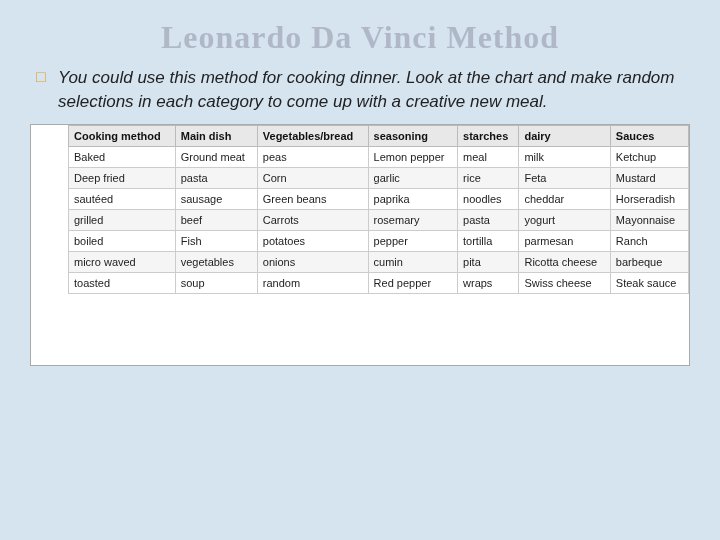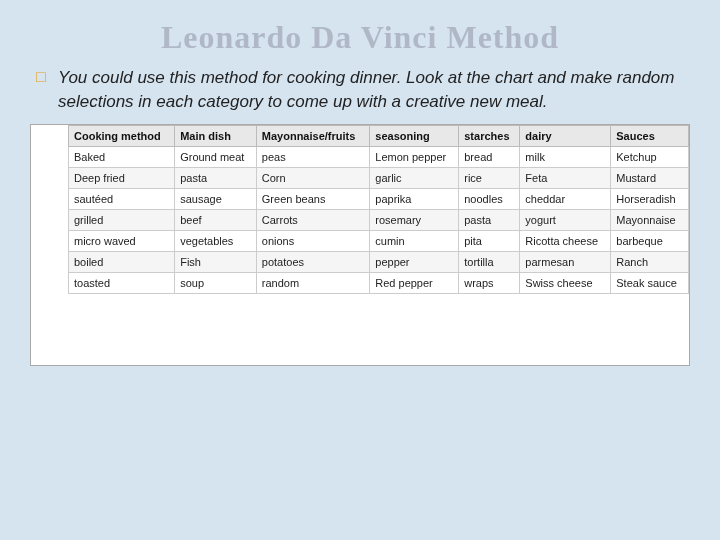--- a/index.html
+++ b/index.html
@@ -97,34 +97,34 @@
 
 <div class="page">
   <div class="title">Leonardo Da Vinci Method</div>
   <div class="description">You could use this method for cooking dinner. Look at the chart and make random selections in each category to come up with a creative new meal.</div>
   <div class="table-container">
     <table>
       <thead>
         <tr>
         <th>Cooking method</th>
             <th>Main dish</th>
-            <th>Mayonnaise/fruits</th>
+            <th>Vegetables/bread</th>
             <th>seasoning</th>
             <th>starches</th>
             <th>dairy</th>
             <th>Sauces</th>
           </tr>
       </thead>
       <tbody>
       <tr>
             <td>Baked</td>
             <td>Ground meat</td>
             <td>peas</td>
             <td>Lemon pepper</td>
-            <td>bread</td>
+            <td>meal</td>
             <td>milk</td>
             <td>Ketchup</td>
           </tr>
           <tr>
             <td>Deep fried</td>
             <td>pasta</td>
             <td>Corn</td>
             <td>garlic</td>
             <td>rice</td>
             <td>Feta</td>
@@ -142,36 +142,36 @@
           <tr>
             <td>grilled</td>
             <td>beef</td>
             <td>Carrots</td>
             <td>rosemary</td>
             <td>pasta</td>
             <td>yogurt</td>
             <td>Mayonnaise</td>
           </tr>
           <tr>
+            <td>boiled</td>
+            <td>Fish</td>
+            <td>potatoes</td>
+            <td>pepper</td>
+            <td>tortilla</td>
+            <td>parmesan</td>
+            <td>Ranch</td>
+          </tr>
+          <tr>
             <td>micro waved</td>
             <td>vegetables</td>
             <td>onions</td>
             <td>cumin</td>
             <td>pita</td>
             <td>Ricotta cheese</td>
             <td>barbeque</td>
-          </tr>
-          <tr>
-            <td>boiled</td>
-            <td>Fish</td>
-            <td>potatoes</td>
-            <td>pepper</td>
-            <td>tortilla</td>
-            <td>parmesan</td>
-            <td>Ranch</td>
           </tr>
           <tr>
             <td>toasted</td>
             <td>soup</td>
             <td>random</td>
             <td>Red pepper</td>
             <td>wraps</td>
             <td>Swiss cheese</td>
             <td>Steak sauce</td>
           </tr>

